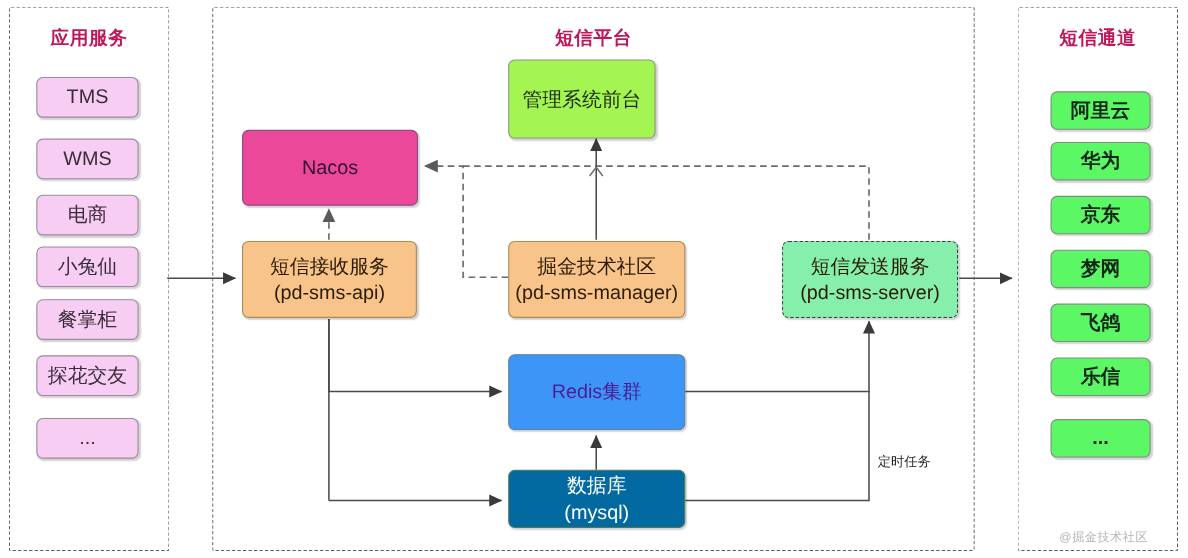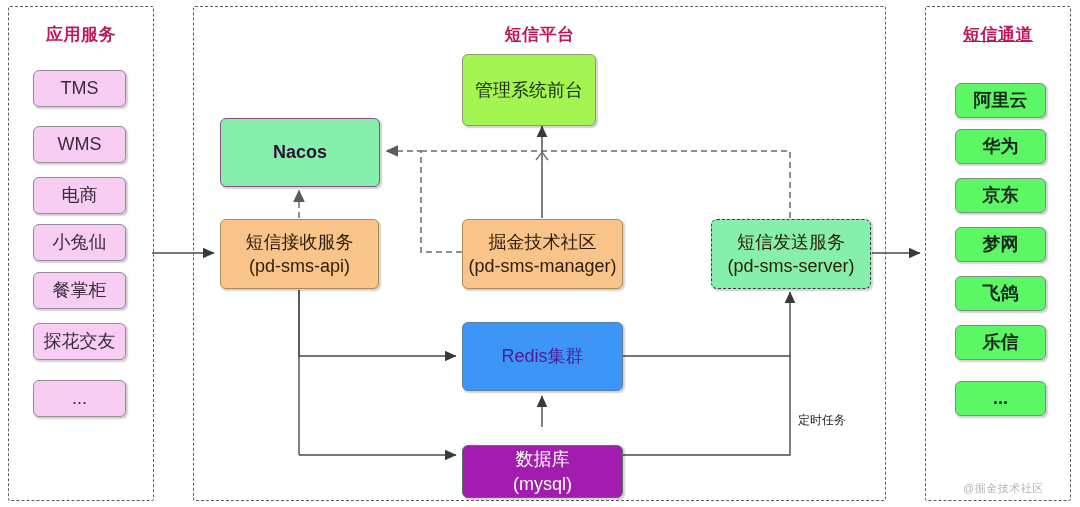--- a/index.html
+++ b/index.html
@@ -40,26 +40,26 @@
     border-radius:6px;
     border:1.3px solid #8a8a8a;
     font-size:18px;
     line-height:1.35;
     color:#1f1f1f;
     box-shadow:1.5px 1.5px 1.5px rgba(0,0,0,0.18);
     white-space:pre-line;
   }
   .node.pink{background:#f7cdf4;border-color:#9b8a9b;color:#3a2b3a;}
   .node.green{background:#5cf765;border-color:#7f8f7f;color:#14261a;font-weight:bold;}
-  .node.magenta{background:#86efac;border-color:#8a4d8a;color:#321032;font-weight:bold;}
+  .node.magenta{background:#ec4899;border-color:#8a4d8a;color:#321032;}
   .node.lime{background:#a4f552;border-color:#8a9b7a;color:#1c2b11;}
   .node.orange{background:#f8c48a;border-color:#b08a55;color:#2b1c07;}
   .node.orange-dashed{background:#86efac;border:1.4px dashed #3d3d3d;color:#2b1c07;}
   .node.blue{background:#3d96f7;border-color:#5c7f9b;color:#4c1d95;}
-  .node.dbgreen{background:#a21caf;border-color:#4d7a5c;color:#ffffff;margin-top:18px;}
+  .node.dbgreen{background:#0369a1;border-color:#4d7a5c;color:#ffffff;}
 
   .edge-label{
     position:absolute;
     font-size:12px;
     color:#1f1f1f;
     white-space:nowrap;
   }
   .watermark{
     position:absolute;
     font-size:11px;
@@ -150,21 +150,21 @@
 (pd-sms-server)</div>
 
   <div class="node blue" style="left:462px;top:322px;width:161px;height:69px;">Redis集群</div>
 
   <div class="node dbgreen" style="left:462px;top:427px;width:161px;height:53px;">数据库
 (mysql)</div>
 
   <div class="edge-label" style="left:798px;top:412px;">定时任务</div>
 
   <div class="panel" style="left:925px;top:6px;width:146px;height:495px;">
-    <div class="panel-title" style="top:16px;text-decoration:underline;">短信通道</div>
+    <div class="panel-title" style="top:16px;">短信通道</div>
   </div>
 
   <div class="node green" style="left:955px;top:83px;width:91px;height:35px;">阿里云</div>
   <div class="node green" style="left:955px;top:129px;width:91px;height:35px;">华为</div>
   <div class="node green" style="left:955px;top:178px;width:91px;height:35px;">京东</div>
   <div class="node green" style="left:955px;top:227px;width:91px;height:35px;">梦网</div>
   <div class="node green" style="left:955px;top:276px;width:91px;height:35px;">飞鸽</div>
   <div class="node green" style="left:955px;top:325px;width:91px;height:35px;">乐信</div>
   <div class="node green" style="left:955px;top:381px;width:91px;height:35px;">...</div>
 

